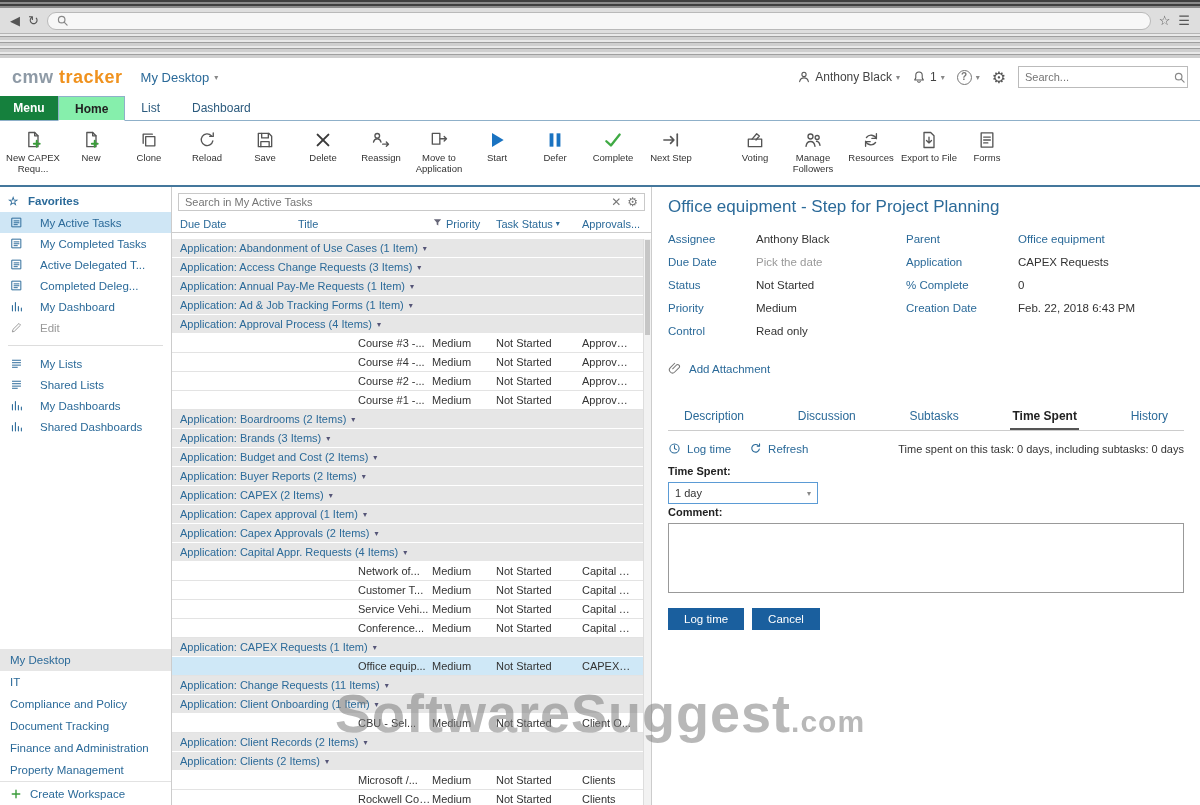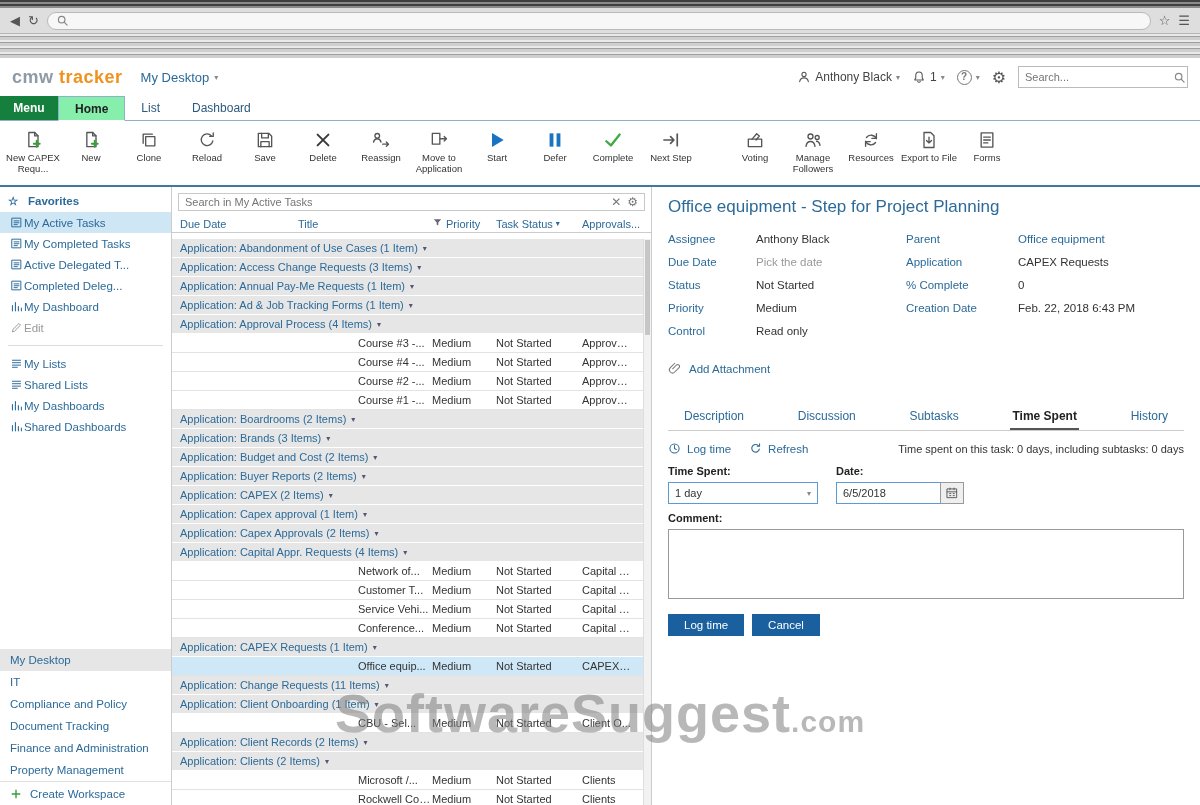--- a/index.html
+++ b/index.html
@@ -37,21 +37,21 @@
   .toolbar{height:66px;display:flex;align-items:flex-start;padding:3px 4px 0;border-bottom:2px solid #44779c;background:#fff}
   .tb-btn{width:58px;display:flex;flex-direction:column;align-items:center;gap:1px;padding-top:3px;text-align:center}
   .tb-btn.gap{margin-left:26px}
   .tb-icon{height:25px;display:flex;align-items:center;justify-content:center}
   .tb-label{font-size:9.5px;line-height:1.15;color:#333}
 
   
   .main{flex:1;display:flex;min-height:0}
   .sidebar{width:172px;border-right:1px solid #ccc;display:flex;flex-direction:column;padding-top:5px;font-size:11.5px;overflow:hidden}
   .side-head{display:flex;align-items:center;gap:6px;color:#2b6a99;font-weight:bold;padding:2px 8px 4px}
-  .side-item{height:21px;display:flex;align-items:center;gap:0;padding:0 10px;color:#2b6a99;white-space:nowrap;overflow:hidden}
+  .side-item{height:21px;display:flex;align-items:center;gap:16px;padding:0 10px;color:#2b6a99;white-space:nowrap;overflow:hidden}
   .side-item.selected{background:#cfe6f5}
   .side-item.muted{color:#999}
   .s-icon{width:14px;display:flex;align-items:center}
   .side-sep{border-top:1px solid #ddd;margin:7px 8px}
   .ws-list{margin-top:auto}
   .ws-item{height:22px;display:flex;align-items:center;padding:0 10px;color:#2b6a99;white-space:nowrap}
   .ws-item.selected{background:#e6e6e6}
   .create-ws{height:24px;display:flex;align-items:center;gap:6px;padding:0 10px;color:#2b6a99;border-top:1px solid #e2e2e2}
 
   
@@ -92,21 +92,21 @@
   .d-tab.active{color:#222;font-weight:bold;border-bottom:2px solid #555}
   .ts-toolbar{display:flex;align-items:center;gap:18px;margin:11px 0 10px;font-size:11.5px}
   .ts-link{color:#2b6a99;display:flex;align-items:center;gap:5px;cursor:pointer}
   .ts-summary{margin-left:auto;color:#333;font-size:11px}
   .ts-form{display:flex;gap:18px}
   .f-label{font-weight:bold;font-size:11px;margin-bottom:5px;color:#222}
   .select{width:150px;height:22px;border:1px solid #5b9bd5;display:flex;align-items:center;justify-content:space-between;padding:0 6px;font-size:11px;background:#fff}
   .dategroup{display:flex}
   .date-input{width:104px;height:22px;border:1px solid #5b9bd5;border-right:none;padding:0 6px;font-size:11px;display:flex;align-items:center;background:#fff}
   .cal-btn{width:24px;height:22px;border:1px solid #999;background:#efefef;display:flex;align-items:center;justify-content:center}
-  .comment-label{margin-top:8px}
+  .comment-label{margin-top:2px}
   textarea.comment{width:100%;height:70px;border:1px solid #999;resize:none;font-family:"Liberation Sans",sans-serif;font-size:11px;outline:none}
   .btn-row{margin-top:12px;display:flex;gap:8px}
   .btn{background:#1a5f9e;color:#fff;border:none;padding:5px 16px;font-size:11.5px;font-family:"Liberation Sans",sans-serif;cursor:pointer}
 
   
   .watermark{position:absolute;left:335px;top:682px;font-weight:bold;color:rgba(125,125,125,.55);font-size:54px;letter-spacing:1px;pointer-events:none;white-space:nowrap;z-index:50}
   .watermark .suffix{font-size:30px}
 </style>
 </head>
 <body>
@@ -716,36 +716,20 @@
         <span class="ts-summary">Time spent on this task: 0 days, including subtasks: 0 days</span>
       </div>
       <div class="ts-form">
         <div>
           <div class="f-label">Time Spent:</div>
           <div class="select">
             <span>1 day</span>
             <span class="caret">▾</span>
           </div>
         </div>
-        <div>
-          <div class="f-label">Date:</div>
-          <div class="dategroup">
-            <div class="date-input">
-              <span>6/5/2018</span>
-            </div>
-            <div class="cal-btn">
-              <span class="s-icon" id="cal-ic">
-                  <svg width="14" height="14" viewBox="0 0 24 24" fill="none" stroke="#555" stroke-width="1.6" stroke-linecap="round" stroke-linejoin="round">
-                    <rect x="4" y="5" width="16" height="15"></rect>
-                    <path d="M4 10h16M8.5 3.5v3M15.5 3.5v3M8 13h2M14 13h2M8 16.5h2M14 16.5h2"></path>
-                  </svg>
-                </span>
-            </div>
-          </div>
-        </div>
       </div>
       <div class="f-label comment-label">Comment:</div>
       <textarea class="comment" style=""></textarea>
       <div class="btn-row">
         <button class="btn">Log time</button>
         <button class="btn">Cancel</button>
       </div>
     </section>
   </div>
 

